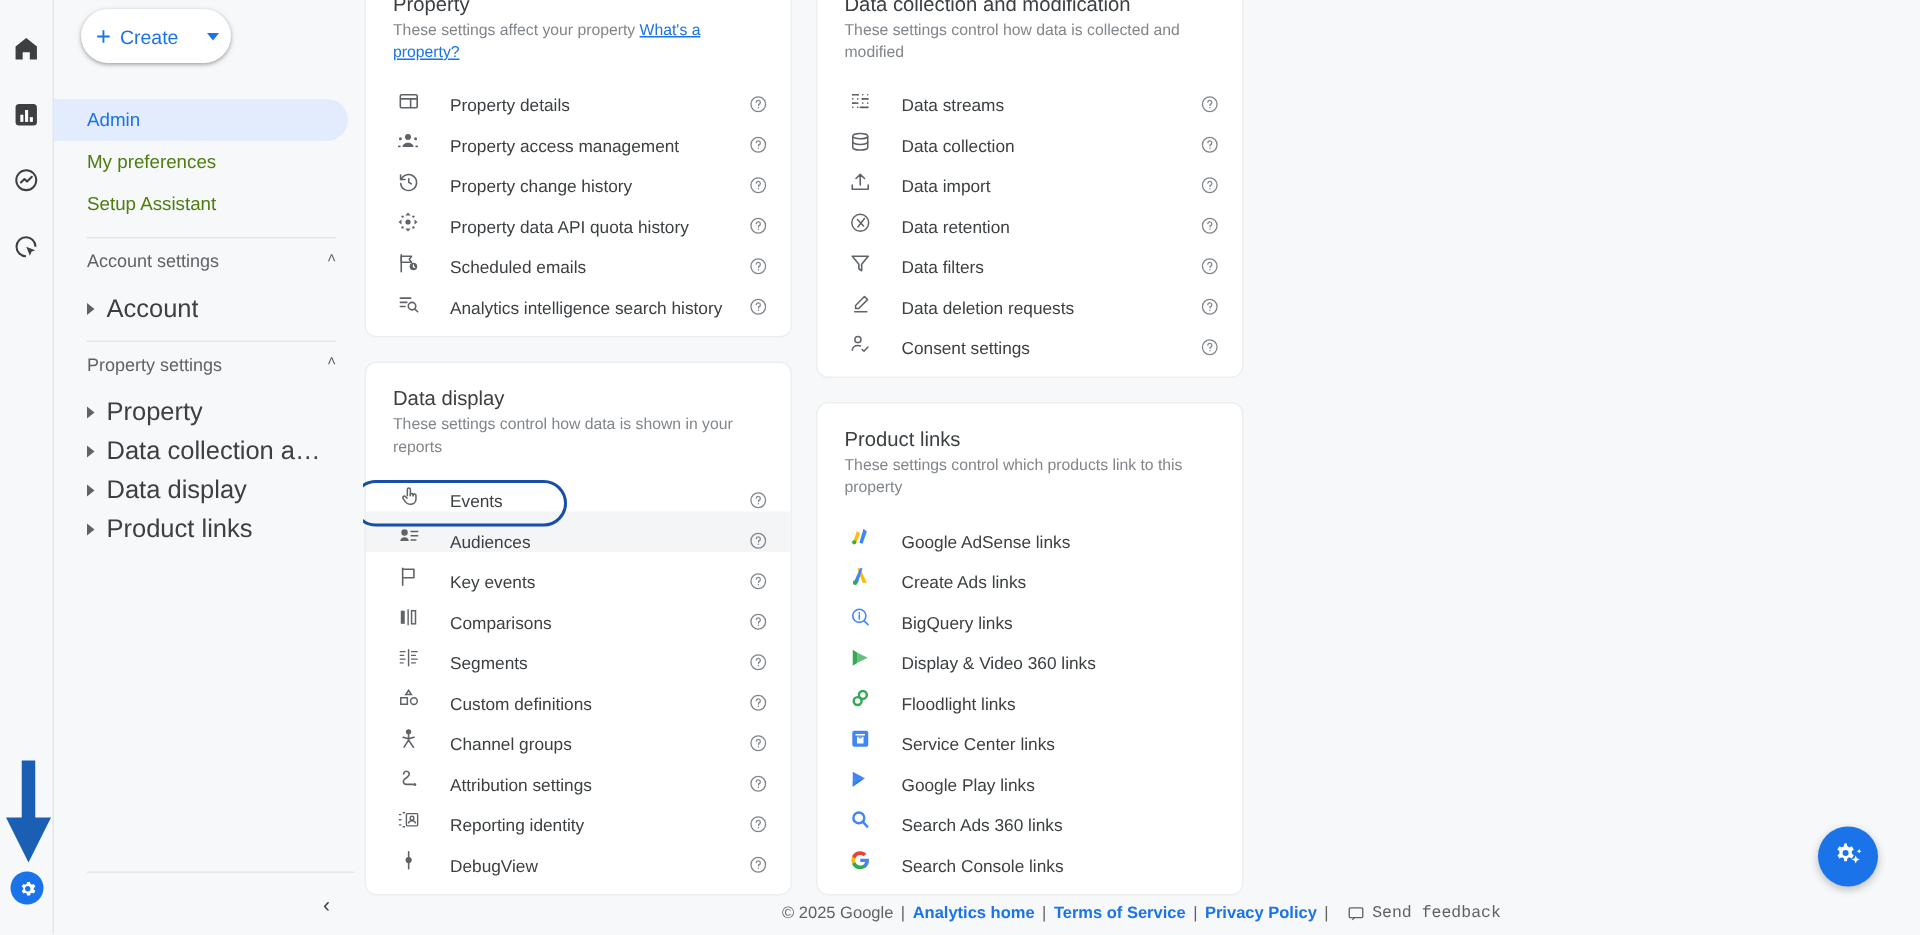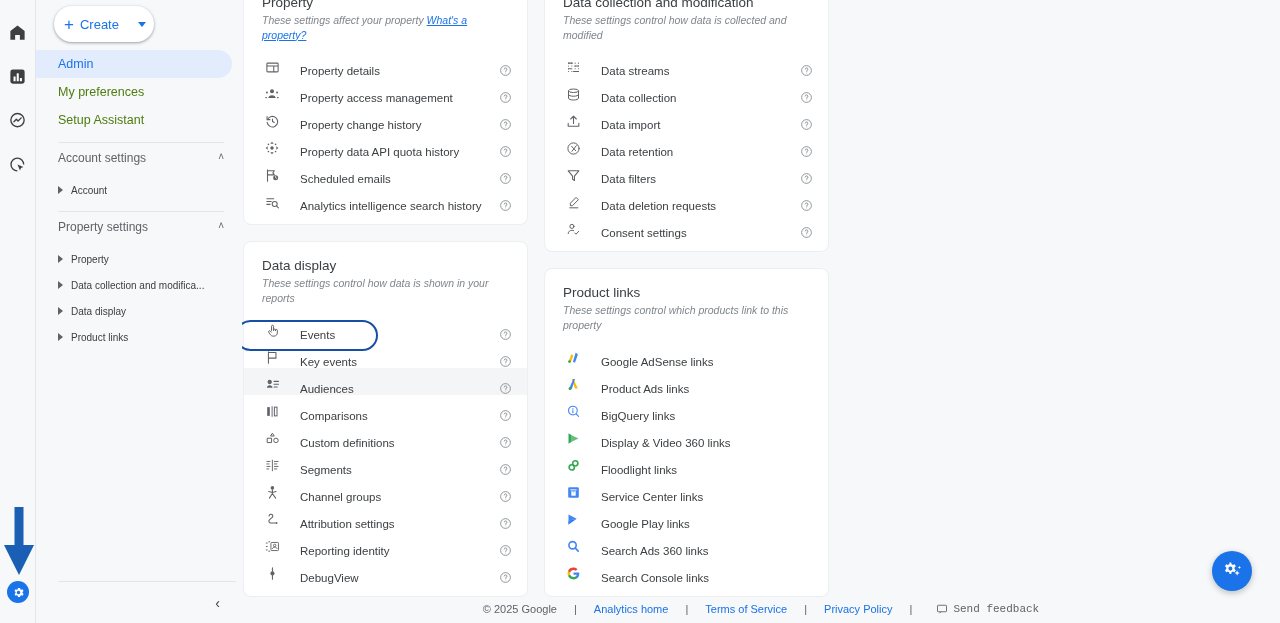--- a/index.html
+++ b/index.html
@@ -52,40 +52,40 @@
     color: #1a73e8;
     gap: 6px;
   }
   .create-btn .plus { font-size: 17px; line-height: 1; color:#1a73e8; font-weight: 400; }
   .create-btn .caret {
     width: 0; height: 0;
     border-left: 4px solid transparent; border-right: 4px solid transparent;
     border-top: 5px solid #1a73e8;
     margin-left: auto;
   }
-  .nav-list { margin-top: 8px; text-align: right; }
+  .nav-list { margin-top: 24px; text-align: right; }
   .nav-item {
     height: 28px; display: flex; align-items: center;
     padding-left: 22px;
     font-size: 12.5px; color: #4d7c0f;
     cursor: pointer;
     border-radius: 0 14px 14px 0;
     margin-right: 10px;
   }
   .nav-item.active { background: #e3ecfd; color: #1a73e8; }
   .nav-divider { height: 1px; background: #e3e6e8; margin: 8px 18px 8px 22px; }
   .nav-section {
     height: 26px; display: flex; align-items: flex-start;
     padding-left: 22px; padding-right: 18px;
     font-size: 12px; color: #5f6368; cursor: pointer;
   }
   .nav-section .chev { margin-left: auto; font-size: 10px; color:#5f6368; }
   .nav-sub {
     height: 26px; display: flex; align-items: center;
-    padding-left: 22px; font-size: 10px; color: #3c4043; cursor: pointer;
+    padding-left: 22px; font-size: 17px; color: #3c4043; cursor: pointer;
     gap: 8px;
   }
   .nav-sub .tri {
     width: 0; height: 0;
     border-top: 4px solid transparent; border-bottom: 4px solid transparent;
     border-left: 5px solid #5f6368;
   }
   .nav-sub .lbl { white-space: nowrap; overflow: hidden; text-overflow: ellipsis; max-width: 150px; }
 
   .drawer-bottom {
@@ -120,21 +120,21 @@
     border-radius: 8px;
     border: 1px solid #eceff1;
     padding: 16px 0 12px 0;
   }
   .card h2 {
     font-size: 13.5px; font-weight: 400; color: #3c4043;
     padding: 0 18px; margin-bottom: 3px;
   }
   .card .sub {
     font-size: 10.5px; color: #80868b;
-    padding: 0 18px; margin-bottom: 8px; line-height: 1.4; font-style: italic;
+    padding: 0 18px; margin-bottom: 8px; line-height: 1.4;
   }
   .card .sub a { color: #1a73e8; text-decoration: underline; }
   .row {
     height: 27px; display: flex; align-items: flex-end;
     padding: 0 14px 0 18px;
     cursor: pointer; position: relative;
   }
   .row.hl { background: #f4f5f6; }
   .row .ico {
     width: 20px; height: 20px; flex: 0 0 20px;
@@ -172,23 +172,23 @@
     display: flex; align-items: center; justify-content: center;
     z-index: 41;
   }
 
   
   .footer {
     position: absolute;
     left: 0; right: 0; bottom: 8px;
     display: flex; align-items: flex-start; justify-content: center;
     font-size: 11px; color: #5f6368;
-    gap: 12px;
-  }
-  .footer a { color: #1a73e8; text-decoration: none; }
+    gap: 0;
+  }
+  .footer a { color: #1a73e8; text-decoration: none; font-weight: bold; }
   .footer .sep { margin: 0 5px; color:#5f6368; }
   .footer .fb { display: inline-flex; align-items: center; gap: 5px; margin-left: 7px; cursor: pointer; font-family: Liberation Mono, monospace;}
 
   
   .fab {
     position: absolute;
     right: 28px; bottom: 32px;
     width: 40px; height: 40px;
     border-radius: 50%;
     background: #1a73e8;
@@ -443,100 +443,100 @@
             <span class="txt">Events</span>
             <span class="help">
               <svg width="13" height="13" viewBox="0 0 24 24" fill="none" stroke="#80868b" stroke-width="1.6">
                   <circle cx="12" cy="12" r="9"></circle>
                   <path d="M9.6 9.3a2.5 2.5 0 1 1 2.9 2.9v1.4" stroke-linecap="round"></path>
                   <circle cx="12.2" cy="16.4" r=".9" fill="#80868b" stroke="none"></circle>
                 </svg>
             </span>
           </div>
 
-          <div class="row">
-            <span class="ico">
-              <svg width="15" height="15" viewBox="0 0 24 24" fill="none" stroke="#5f6368" stroke-width="1.7" stroke-linejoin="round">
-                  <path d="M5.5 3v18" stroke-linecap="round"></path>
-                  <path d="M5.5 4h12v9h-12"></path>
-                </svg>
-            </span>
-            <span class="txt">Key events</span>
-            <span class="help">
-              <svg width="13" height="13" viewBox="0 0 24 24" fill="none" stroke="#80868b" stroke-width="1.6">
-                  <circle cx="12" cy="12" r="9"></circle>
-                  <path d="M9.6 9.3a2.5 2.5 0 1 1 2.9 2.9v1.4" stroke-linecap="round"></path>
-                  <circle cx="12.2" cy="16.4" r=".9" fill="#80868b" stroke="none"></circle>
-                </svg>
-            </span>
-          </div>
-
           <div class="row hl">
             <span class="ico">
               <svg width="15" height="15" viewBox="0 0 24 24" fill="none" stroke="#5f6368" stroke-width="1.7" stroke-linecap="round">
                   <circle cx="7.5" cy="8" r="2.6" fill="#5f6368"></circle>
                   <path d="M3 17c0-2.4 2-3.9 4.5-3.9S12 14.6 12 17z" fill="#5f6368" stroke="none"></path>
                   <path d="M14.5 7h7M14.5 11.5h7M14.5 16h5"></path>
                 </svg>
             </span>
             <span class="txt">Audiences</span>
             <span class="help">
               <svg width="13" height="13" viewBox="0 0 24 24" fill="none" stroke="#80868b" stroke-width="1.6">
                   <circle cx="12" cy="12" r="9"></circle>
                   <path d="M9.6 9.3a2.5 2.5 0 1 1 2.9 2.9v1.4" stroke-linecap="round"></path>
                   <circle cx="12.2" cy="16.4" r=".9" fill="#80868b" stroke="none"></circle>
                 </svg>
             </span>
           </div>
 
           <div class="row">
             <span class="ico">
+              <svg width="15" height="15" viewBox="0 0 24 24" fill="none" stroke="#5f6368" stroke-width="1.7" stroke-linejoin="round">
+                  <path d="M5.5 3v18" stroke-linecap="round"></path>
+                  <path d="M5.5 4h12v9h-12"></path>
+                </svg>
+            </span>
+            <span class="txt">Key events</span>
+            <span class="help">
+              <svg width="13" height="13" viewBox="0 0 24 24" fill="none" stroke="#80868b" stroke-width="1.6">
+                  <circle cx="12" cy="12" r="9"></circle>
+                  <path d="M9.6 9.3a2.5 2.5 0 1 1 2.9 2.9v1.4" stroke-linecap="round"></path>
+                  <circle cx="12.2" cy="16.4" r=".9" fill="#80868b" stroke="none"></circle>
+                </svg>
+            </span>
+          </div>
+
+          <div class="row">
+            <span class="ico">
               <svg width="15" height="15" viewBox="0 0 24 24">
                   <rect x="3.5" y="5" width="4.2" height="14" fill="#5f6368"></rect>
                   <rect x="10.6" y="3.5" width="1.5" height="17" fill="#5f6368"></rect>
                   <rect x="15" y="5" width="4.2" height="14" fill="none" stroke="#5f6368" stroke-width="1.6"></rect>
                 </svg>
             </span>
             <span class="txt">Comparisons</span>
             <span class="help">
               <svg width="13" height="13" viewBox="0 0 24 24" fill="none" stroke="#80868b" stroke-width="1.6">
                   <circle cx="12" cy="12" r="9"></circle>
                   <path d="M9.6 9.3a2.5 2.5 0 1 1 2.9 2.9v1.4" stroke-linecap="round"></path>
                   <circle cx="12.2" cy="16.4" r=".9" fill="#80868b" stroke="none"></circle>
                 </svg>
             </span>
           </div>
 
           <div class="row">
             <span class="ico">
+              <svg width="15" height="15" viewBox="0 0 24 24" stroke="#5f6368" stroke-width="1.5" stroke-linecap="round" fill="none">
+                  <path d="M3 5.5h5M3 9.5h3.5M3 13.5h5M3 17.5h3"></path>
+                  <path d="M11.8 3.5v17"></path>
+                  <path d="M15 5.5h6M15 9.5h4M15 13.5h6M15 17.5h4"></path>
+                </svg>
+            </span>
+            <span class="txt">Segments</span>
+            <span class="help">
+              <svg width="13" height="13" viewBox="0 0 24 24" fill="none" stroke="#80868b" stroke-width="1.6">
+                  <circle cx="12" cy="12" r="9"></circle>
+                  <path d="M9.6 9.3a2.5 2.5 0 1 1 2.9 2.9v1.4" stroke-linecap="round"></path>
+                  <circle cx="12.2" cy="16.4" r=".9" fill="#80868b" stroke="none"></circle>
+                </svg>
+            </span>
+          </div>
+
+          <div class="row">
+            <span class="ico">
               <svg width="15" height="15" viewBox="0 0 24 24" fill="none" stroke="#5f6368" stroke-width="1.6">
                   <path d="M11.8 3.5l3 4.5h-6z"></path>
                   <path d="M3.5 11.5h7v7h-7z"></path>
                   <circle cx="17.5" cy="15" r="3.6"></circle>
                 </svg>
             </span>
             <span class="txt">Custom definitions</span>
-            <span class="help">
-              <svg width="13" height="13" viewBox="0 0 24 24" fill="none" stroke="#80868b" stroke-width="1.6">
-                  <circle cx="12" cy="12" r="9"></circle>
-                  <path d="M9.6 9.3a2.5 2.5 0 1 1 2.9 2.9v1.4" stroke-linecap="round"></path>
-                  <circle cx="12.2" cy="16.4" r=".9" fill="#80868b" stroke="none"></circle>
-                </svg>
-            </span>
-          </div>
-
-          <div class="row">
-            <span class="ico">
-              <svg width="15" height="15" viewBox="0 0 24 24" stroke="#5f6368" stroke-width="1.5" stroke-linecap="round" fill="none">
-                  <path d="M3 5.5h5M3 9.5h3.5M3 13.5h5M3 17.5h3"></path>
-                  <path d="M11.8 3.5v17"></path>
-                  <path d="M15 5.5h6M15 9.5h4M15 13.5h6M15 17.5h4"></path>
-                </svg>
-            </span>
-            <span class="txt">Segments</span>
             <span class="help">
               <svg width="13" height="13" viewBox="0 0 24 24" fill="none" stroke="#80868b" stroke-width="1.6">
                   <circle cx="12" cy="12" r="9"></circle>
                   <path d="M9.6 9.3a2.5 2.5 0 1 1 2.9 2.9v1.4" stroke-linecap="round"></path>
                   <circle cx="12.2" cy="16.4" r=".9" fill="#80868b" stroke="none"></circle>
                 </svg>
             </span>
           </div>
 
           <div class="row">
@@ -754,21 +754,21 @@
           </div>
 
           <div class="row">
             <span class="ico">
               <svg width="15" height="15" viewBox="0 0 24 24">
                   <path d="M11.8 3l7.2 15.5h-4.6L9 3z" fill="#fbbc04"></path>
                   <path d="M11.8 3L5 18.5h4.6L14.4 3z" fill="#4285f4"></path>
                   <circle cx="6.6" cy="18.3" r="2.5" fill="#34a853"></circle>
                 </svg>
             </span>
-            <span class="txt">Product Ads links</span>
+            <span class="txt">Create Ads links</span>
           </div>
 
 
           <div class="row">
             <span class="ico">
               <svg width="15" height="15" viewBox="0 0 24 24" fill="none" stroke="#4285f4" stroke-width="1.7">
                   <circle cx="11" cy="10.5" r="7"></circle>
                   <path d="M11 7.2v1.2M11 10.3v3.5" stroke-linecap="round"></path>
                   <path d="M16.2 15.8l4 4" stroke-linecap="round"></path>
                 </svg>

